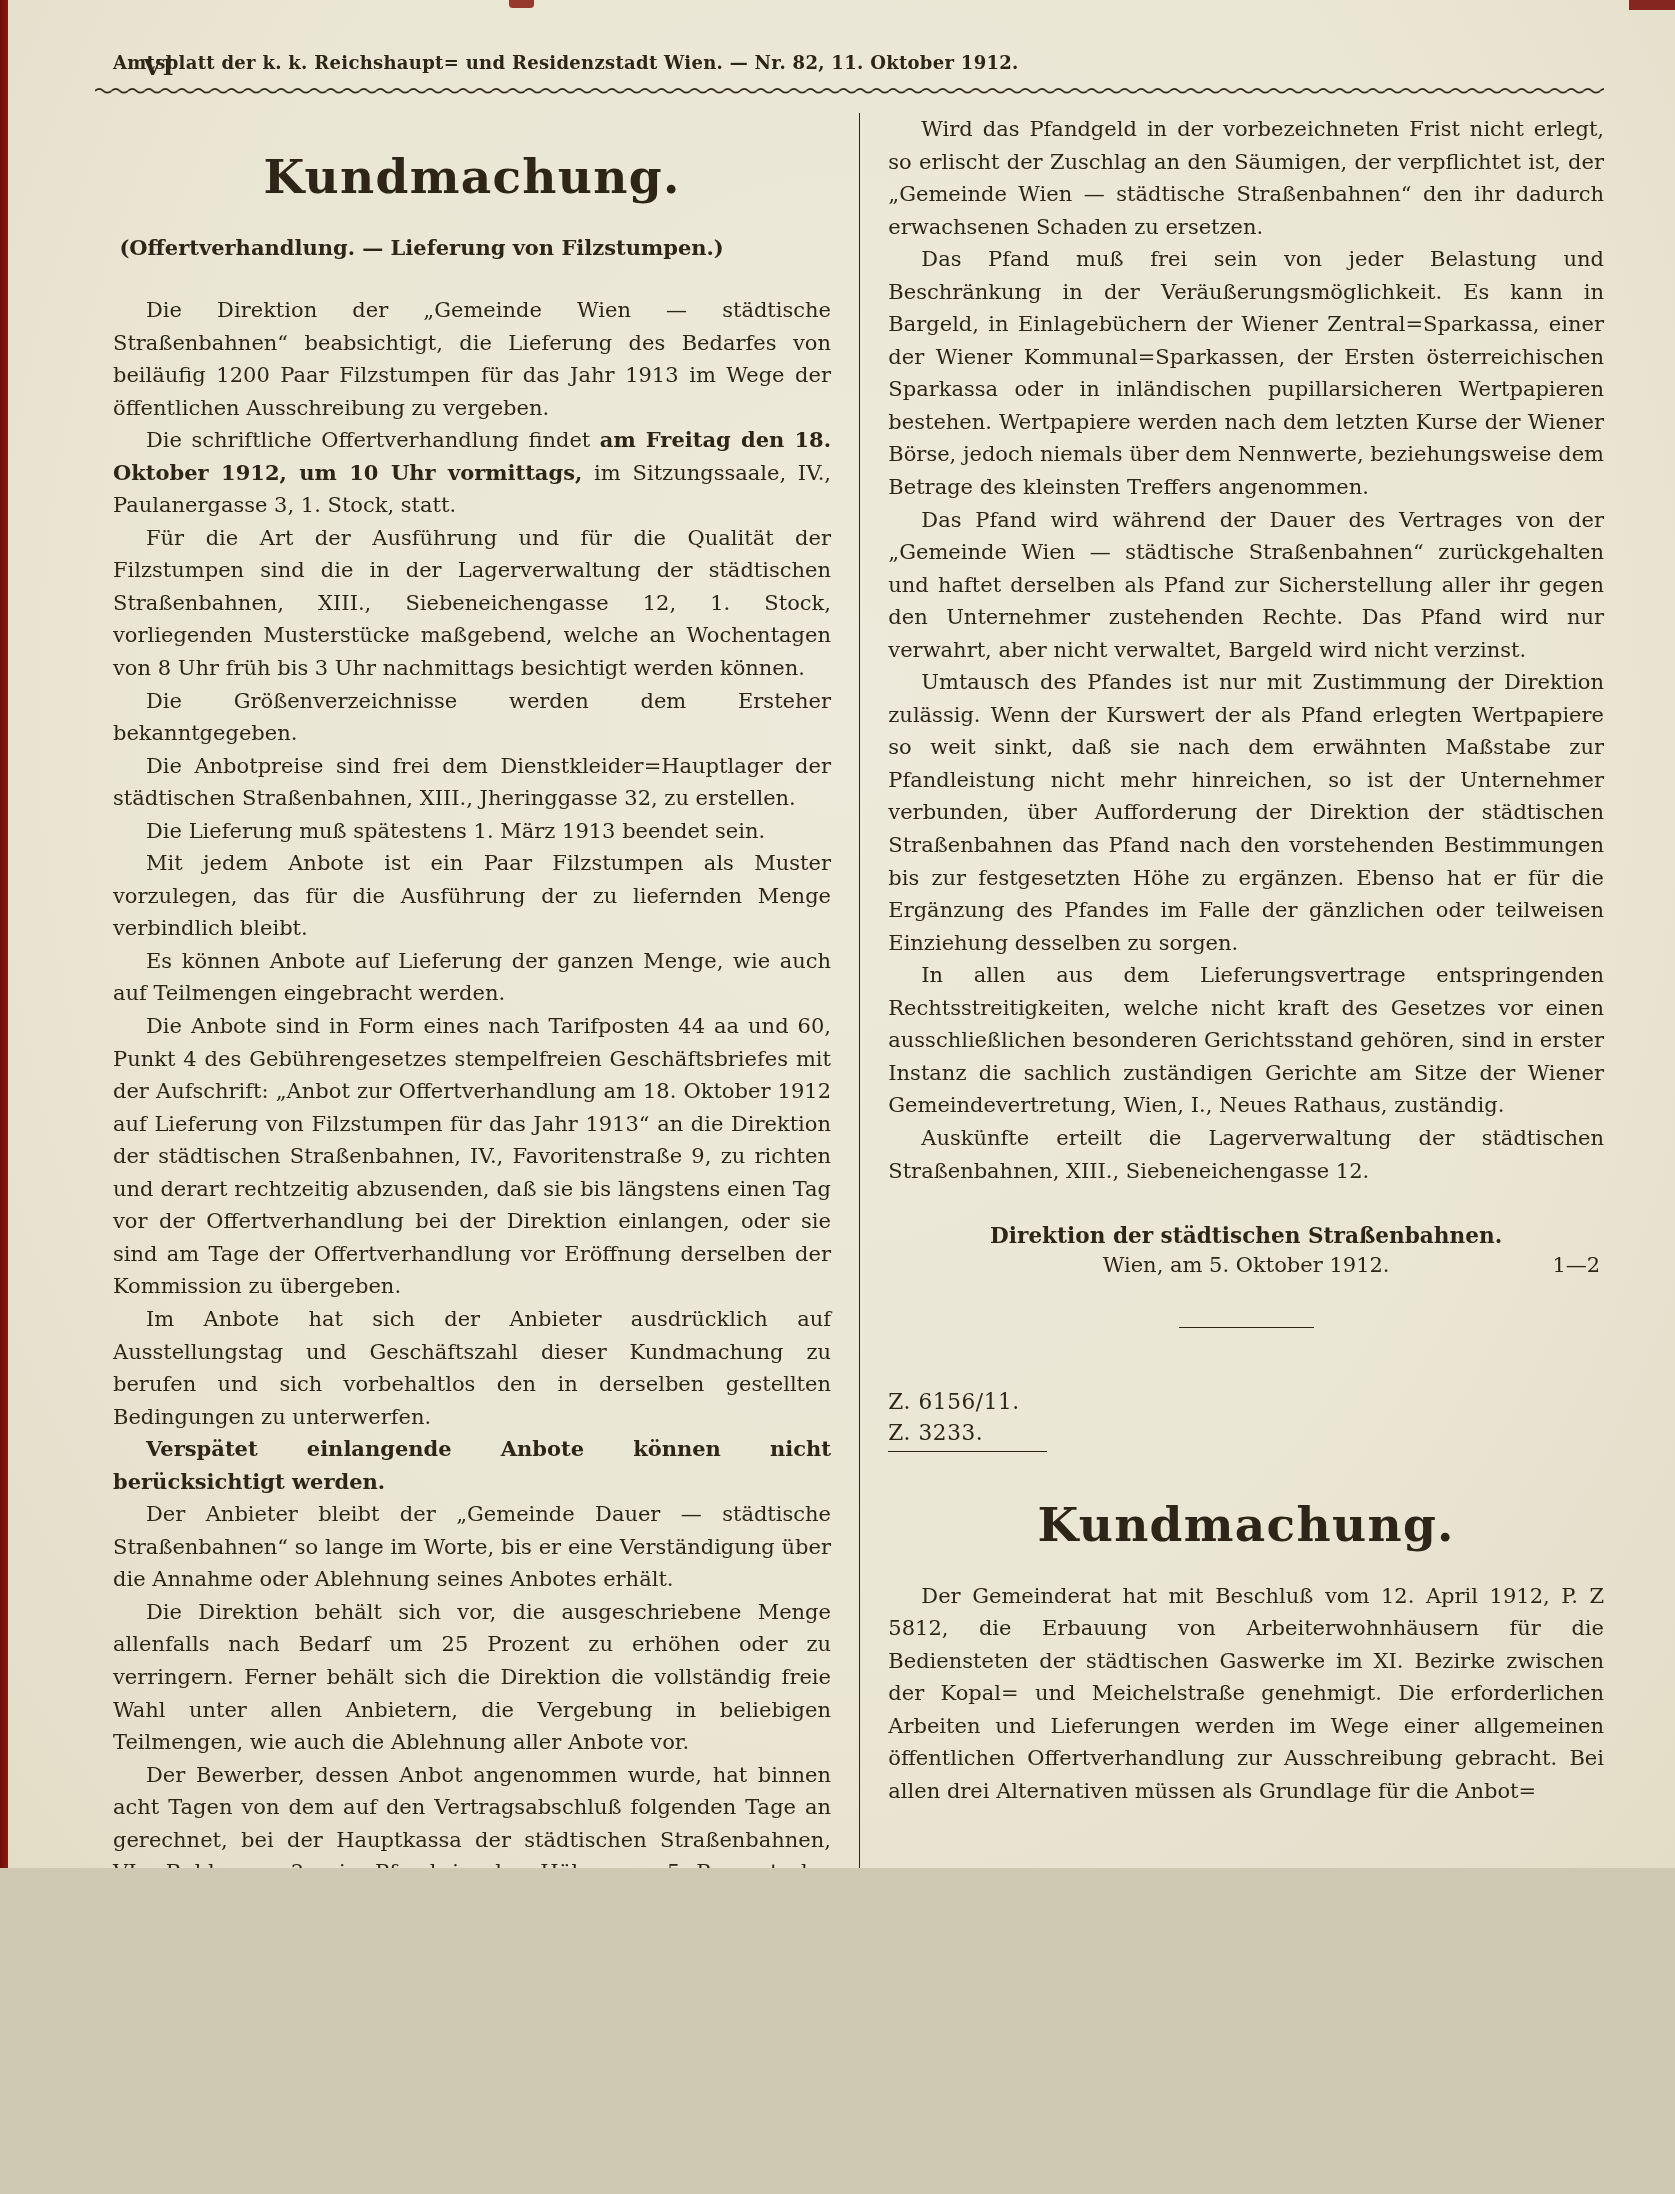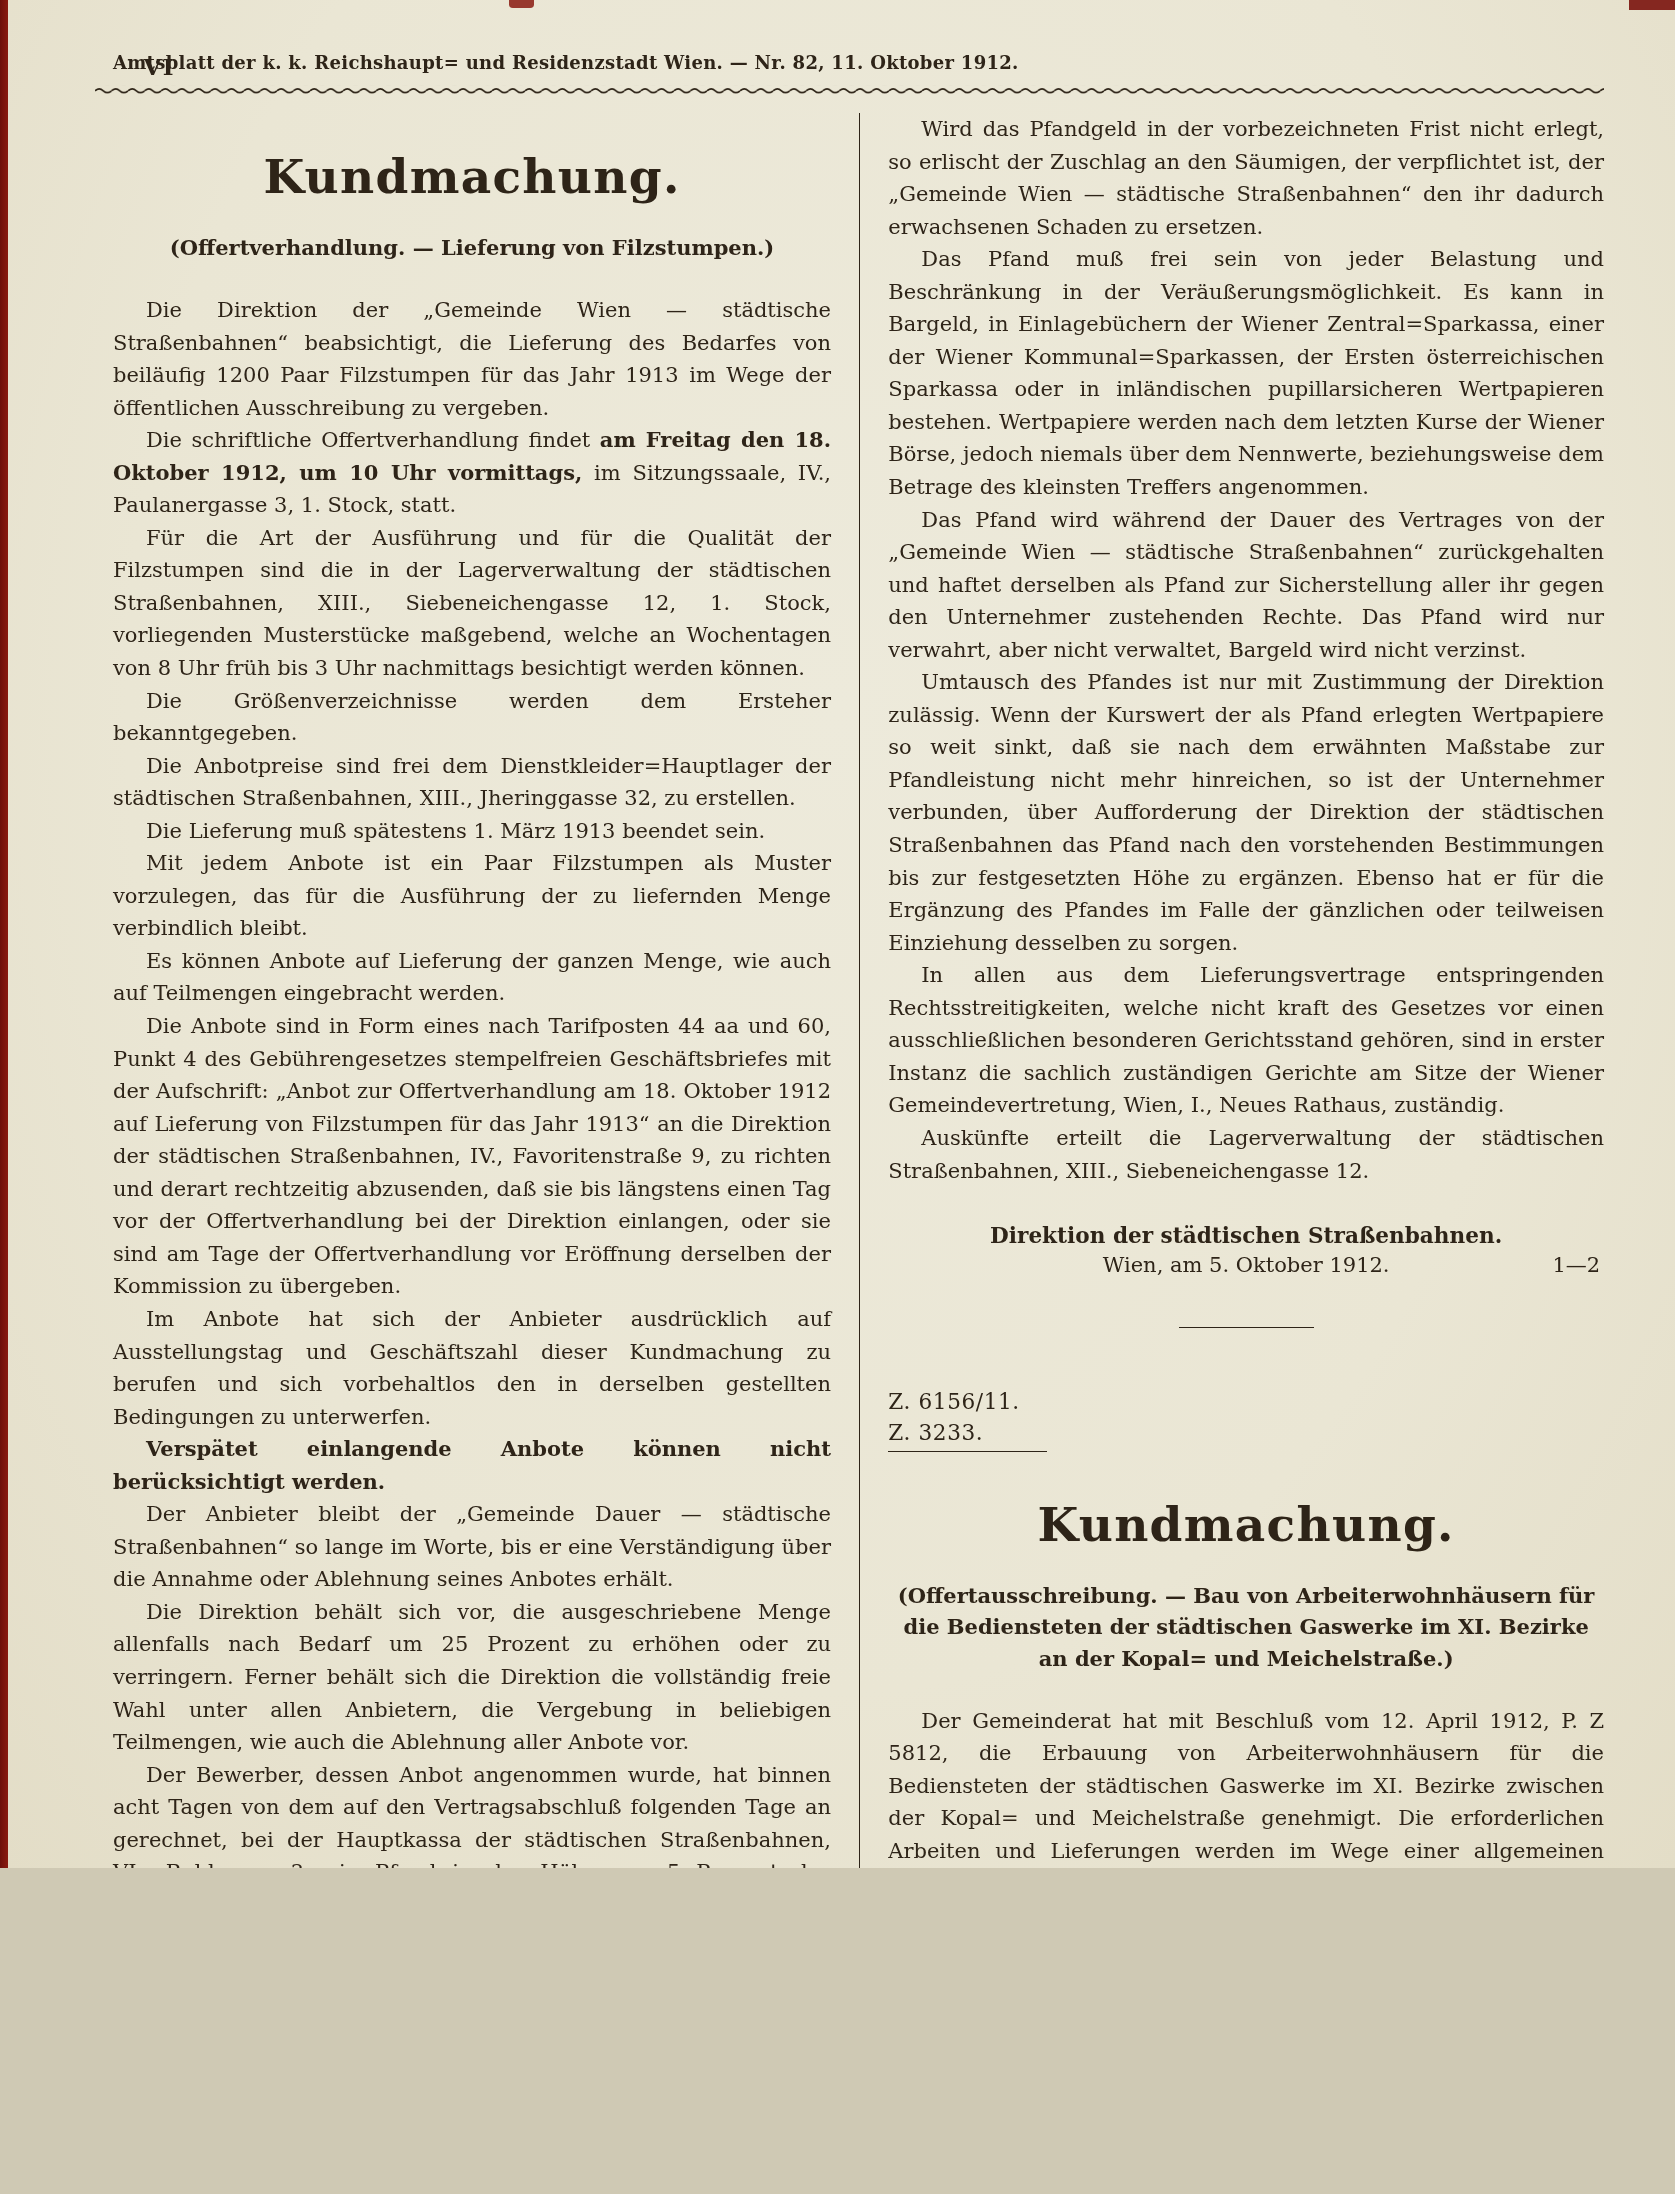--- a/index.html
+++ b/index.html
@@ -49,21 +49,21 @@
   .body-p.bold { font-weight:bold; }
   .body-p strong { font-weight:bold; }
   .docket { font-size:21.6px; letter-spacing:0.6px; margin-top:16.5px; }
   .docket-rule { width:191px; border-bottom:1.9px solid #2e2418; margin:5.1px 0 2.5px; }
   .docket-roman { margin-left:45px; font-size:20.4px; }
   .notice-title {
     text-align:center; font-weight:bold; font-size:47px; letter-spacing:1.3px;
     margin:36px 0 28px;
   }
   .notice-subtitle {
-    text-align:center; font-weight:bold; font-size:21px; line-height:1.5;
+    text-align:left; font-weight:bold; font-size:21px; line-height:1.5;
     margin:0 6.4px 30.5px;
   }
   .signature { margin-top:36px; }
   .signature-name { text-align:center; font-weight:bold; font-size:21.6px; }
   .signature-line { position:relative; text-align:center; font-size:21px; margin-top:5px; }
   .issue-mark { position:absolute; right:3.8px; top:0; }
   .separator { width:135px; border-top:1.9px solid #2e2418; margin:50px auto 0; }
   .docket-2 { margin-top:61px; }
   .docket-2 .docket-line2 { margin-top:6.4px; }
   .docket-2 .docket-rule { width:159px; }
@@ -134,20 +134,19 @@
 
       <div class="separator"></div>
 
       <div class="docket docket-2">
         <div class="docket-line">Z. 6156/11.</div>
         <div class="docket-line docket-line2">Z. 3233.</div>
         <div class="docket-rule"></div>
       </div>
 
       <h1 class="notice-title title-2">Kundmachung.</h1>
-      <h2 class="notice-subtitle">(Offertausschreibung. — Bau von Arbeiterwohnhäusern für die Bediensteten der städtischen Gaswerke im XI. Bezirke an der Kopal= und Meichelstraße.)</h2>
 
       <p class="body-p">Der Gemeinderat hat mit Beschluß vom 12. April 1912, P. Z 5812, die Erbauung von Arbeiterwohnhäusern für die Bediensteten der städtischen Gaswerke im XI. Bezirke zwischen der Kopal= und Meichelstraße genehmigt. Die erforderlichen Arbeiten und Lieferungen werden im Wege einer allgemeinen öffentlichen Offertverhandlung zur Ausschreibung gebracht. Bei allen drei Alternativen müssen als Grundlage für die Anbot=</p>
     </section>
 
   </main>
 </div>
 
 
 </body></html>

